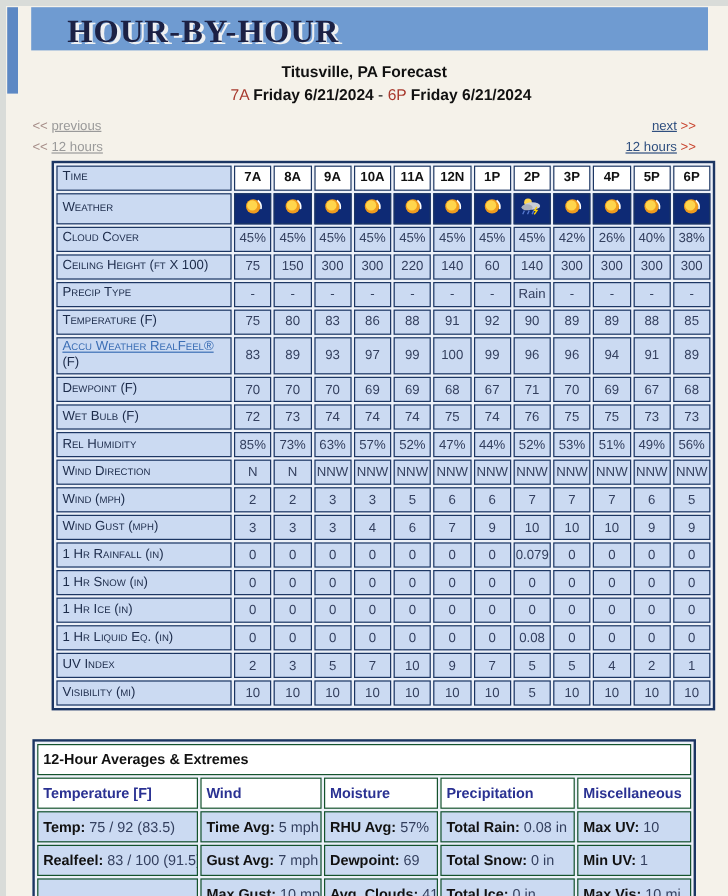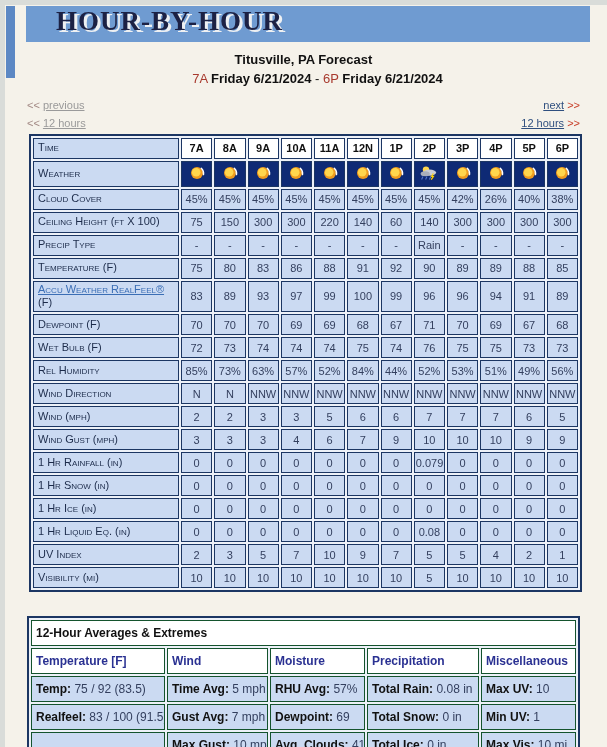--- a/index.html
+++ b/index.html
@@ -8,21 +8,21 @@
     background:#f5f2ea;
     font-family:"Liberation Sans", sans-serif;
     overflow:hidden;
   }
   .edge-top{position:absolute;top:0;left:0;width:607px;height:5px;background:#d9dcd9;}
   .edge-left{position:absolute;top:0;left:0;width:5px;height:747px;background:#d9dcd9;}
   .blue-strip{position:absolute;top:6px;left:6px;width:9px;height:72px;background:#5c88c4;}
 
   .banner{
     margin:6px 17px 0 26px;height:36px;background:#6f9bd1;
-    display:flex;align-items:flex-start;
+    display:flex;align-items:flex-end;
   }
   .banner-title{
     font-family:"Liberation Serif", serif;
     font-weight:bold;font-size:27px;letter-spacing:1px;
     color:#1c2144;padding-left:30px;
     text-shadow:3px 2px 0 #eef0f2;
   }
 
   .header-block{text-align:center;margin-top:9px;line-height:1.45;}
   .location{font-size:13px;font-weight:bold;color:#111;}
@@ -34,21 +34,21 @@
   .nav-row.first{margin-top:10px;}
   .nav-row.second{margin-top:6px;margin-bottom:5px;}
   .nav-left .arrows{color:#a38a85;text-decoration:none;}
   .nav-left .nav-text{color:#9a9a9a;text-decoration:underline;cursor:pointer;}
   .nav-right .arrows{color:#c8402a;text-decoration:none;}
   .nav-right .nav-text{color:#2f4f7f;text-decoration:underline;cursor:pointer;}
 
   table.ft{
     border-collapse:separate;border-spacing:2px;table-layout:fixed;
     background:#edf1f8;border:2px solid #1c3663;
-    margin:2px 0 0 29px;width:553px;
+    margin:2px 0 0 43px;width:553px;
   }
   table.ft td{
     border:1px solid #1c3663;background:#cbdaf2;
     font-size:11px;color:#333f5e;text-align:center;
     padding:1px 1px;height:17px;overflow:hidden;white-space:nowrap;
   }
   table.ft td.lbl{
     text-align:left;padding-left:4px;font-variant:small-caps;
     color:#1c2b4a;white-space:normal;line-height:1.25;
   }
@@ -294,21 +294,21 @@
         <td class="val">73</td>
         <td class="val">73</td>
       </tr>
       <tr>
         <td class="lbl">Rel Humidity</td>
         <td class="val">85%</td>
         <td class="val">73%</td>
         <td class="val">63%</td>
         <td class="val">57%</td>
         <td class="val">52%</td>
-        <td class="val">84%</td>
+        <td class="val">47%</td>
         <td class="val">44%</td>
         <td class="val">52%</td>
         <td class="val">53%</td>
         <td class="val">51%</td>
         <td class="val">49%</td>
         <td class="val">56%</td>
       </tr>
       <tr>
         <td class="lbl">Wind Direction</td>
         <td class="val">N</td>

